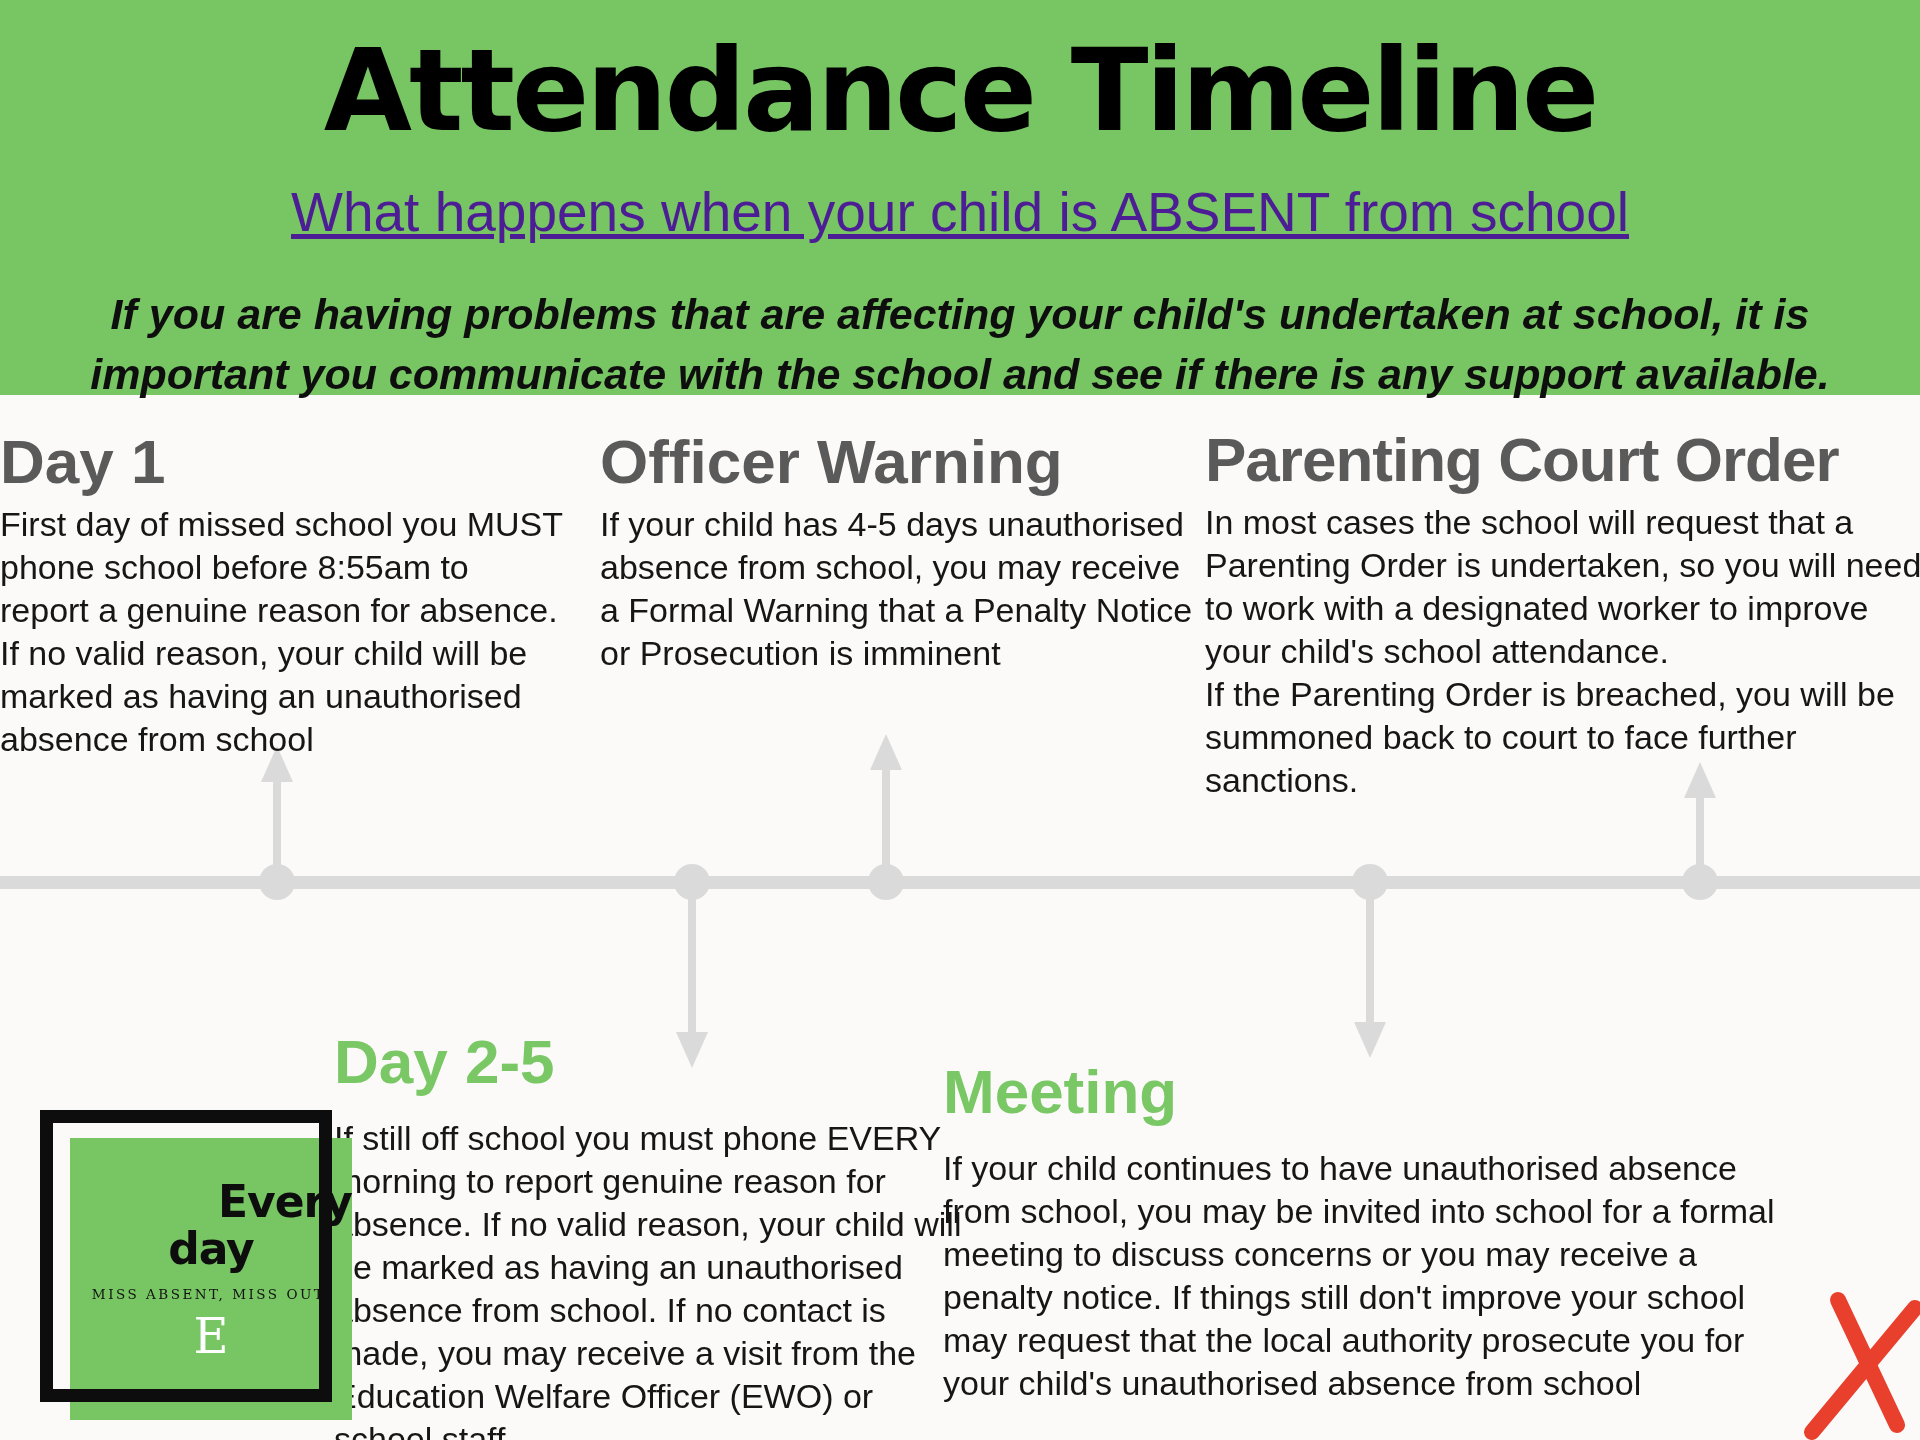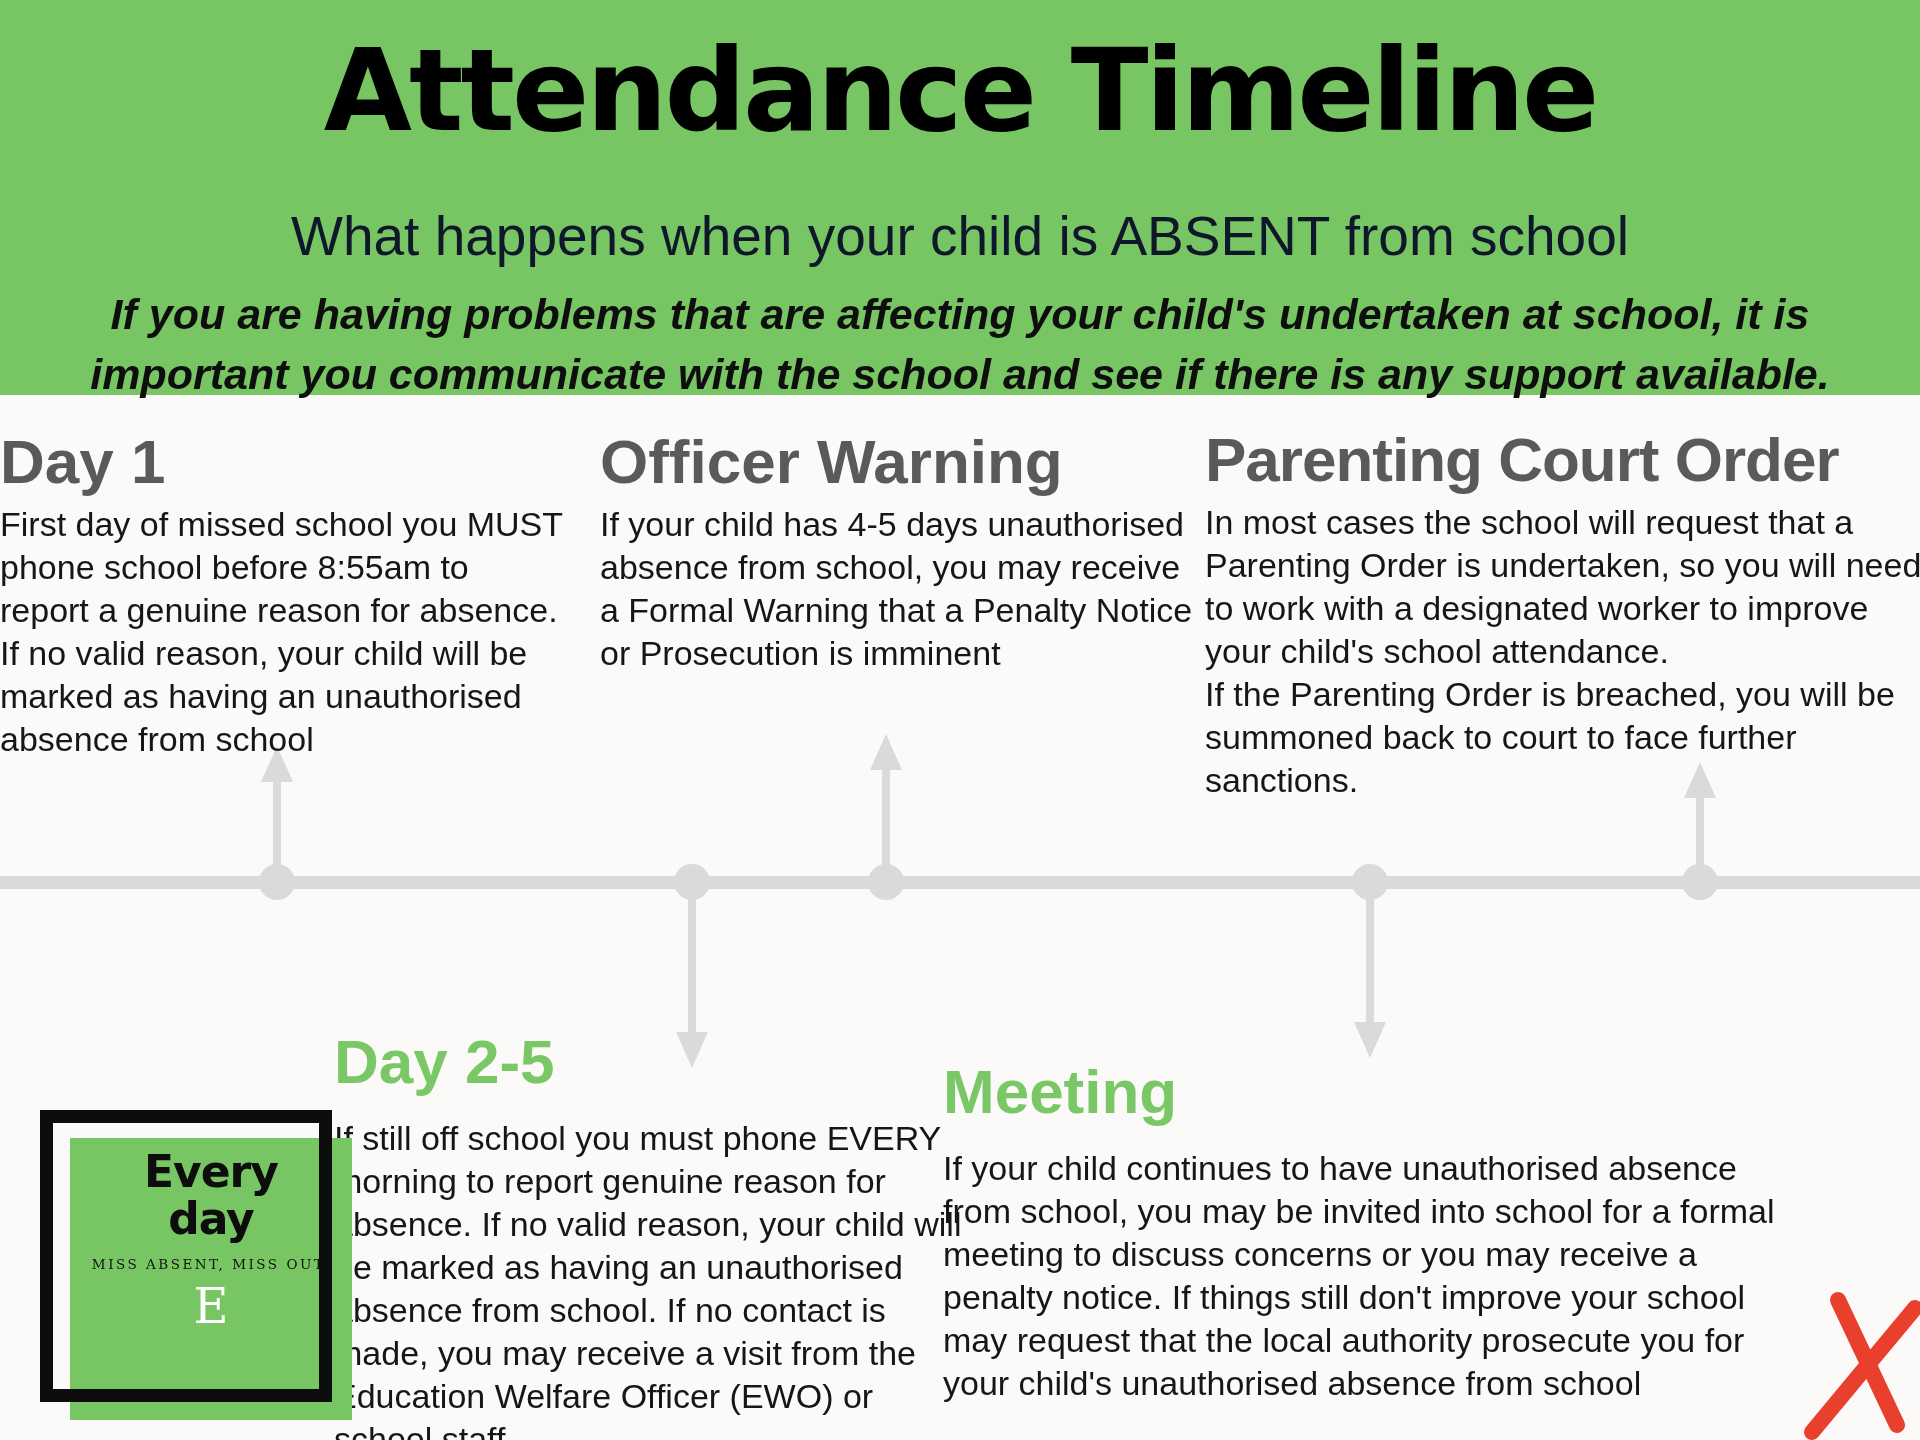--- a/index.html
+++ b/index.html
@@ -11,22 +11,22 @@
   .header{
     position:absolute;left:0;top:0;width:1920px;height:395px;
     background:#78c563;text-align:center;
   }
   .title{
     margin:0;position:absolute;left:0;top:28px;width:100%;
     font-family:"DejaVu Sans",sans-serif;font-weight:bold;
     font-size:114px;letter-spacing:-3px;color:#000000;line-height:1.1;
   }
   .subtitle{
-    position:absolute;left:0;top:204px;width:100%;
-    font-size:55px;font-weight:400;color:#0f172a;letter-spacing:0;
+    position:absolute;left:0;top:180px;width:100%;
+    font-size:55px;font-weight:400;color:#4c1d95;letter-spacing:0;text-decoration:underline;
   }
   .notice{
     position:absolute;left:0;top:284px;width:100%;
     font-size:43px;font-weight:bold;font-style:italic;
     line-height:60px;color:#0e0e0e;white-space:pre;
   }
   
   .tl-bar{position:absolute;left:0;top:876px;width:1920px;height:13px;background:#dadada;z-index:1;}
   .tl-dot{position:absolute;width:36px;height:36px;border-radius:50%;background:#dadada;top:864px;z-index:1;}
   .arrow{position:absolute;width:32px;z-index:1;}
@@ -53,21 +53,21 @@
     background:#78c563;text-align:center;z-index:3;
   }
   .logo-frame{
     position:absolute;left:40px;top:1110px;width:292px;height:292px;
     box-sizing:border-box;border:13px solid #0d0d0d;background:transparent;z-index:4;
   }
   .logo-line{
     font-family:"DejaVu Sans",sans-serif;font-weight:bold;
     font-size:44px;line-height:47px;letter-spacing:-1px;color:#0d0d0d;
   }
-  .logo-line.first{padding-top:10px;}
+  .logo-line.first{padding-top:40px;text-align:right;}
   .logo-tagline{
     margin-top:14px;font-family:"DejaVu Serif",serif;
     font-size:13.5px;letter-spacing:2.5px;color:#111;
   }
   .logo-monogram{
     margin-top:8px;font-family:"DejaVu Serif",serif;
     font-size:48px;color:#ffffff;line-height:52px;
   }
   
   .red-x{position:absolute;left:1775px;top:1288px;z-index:3;}

